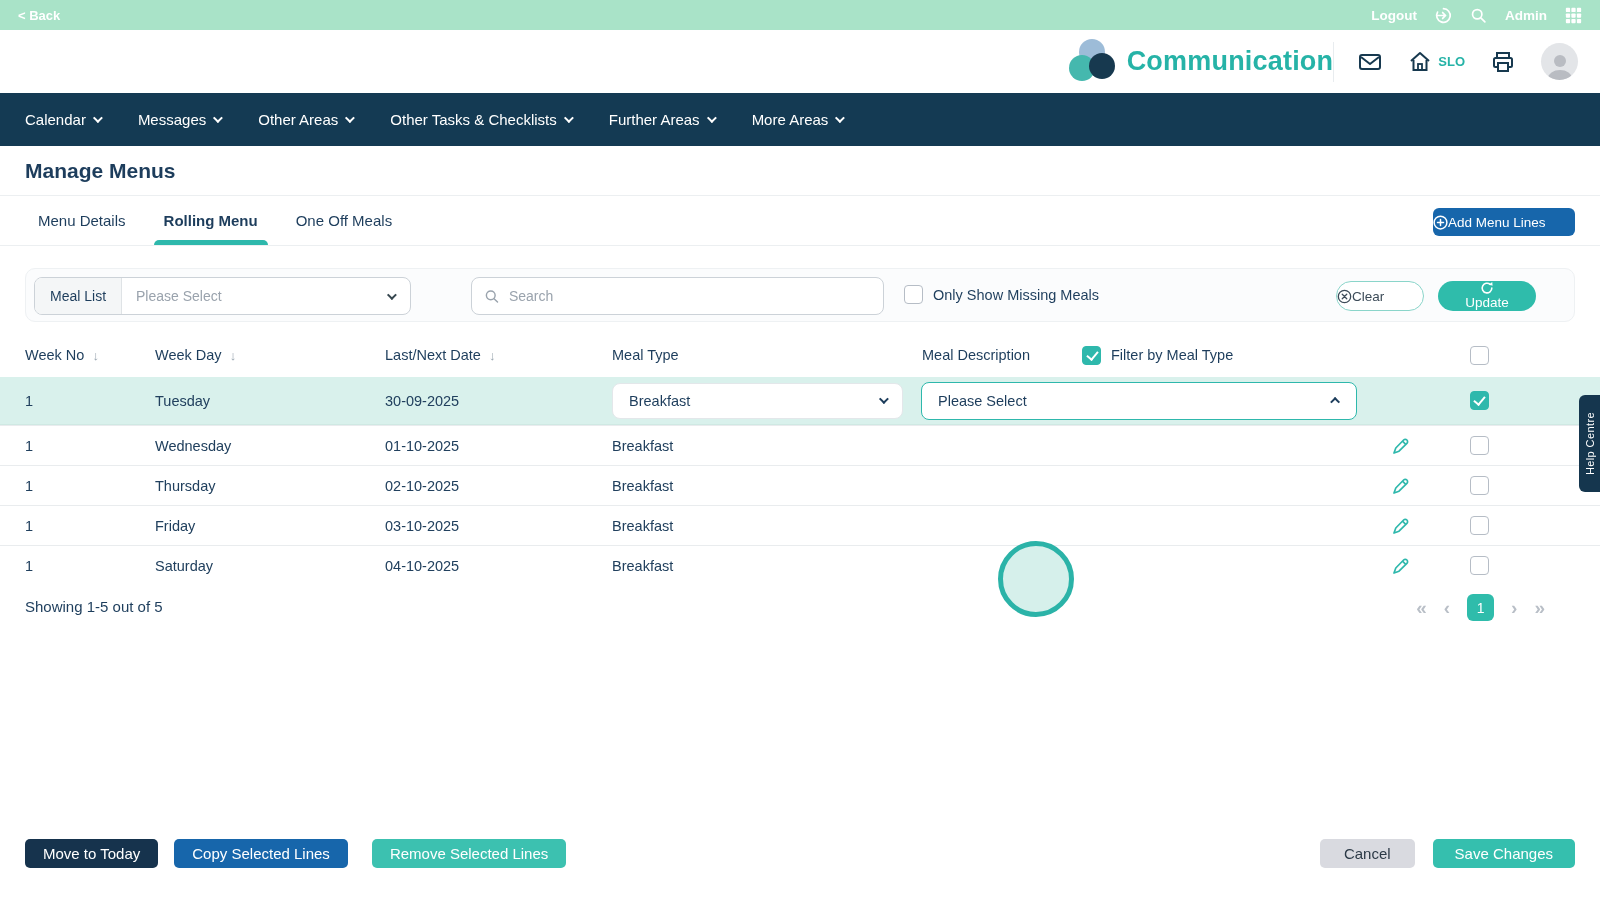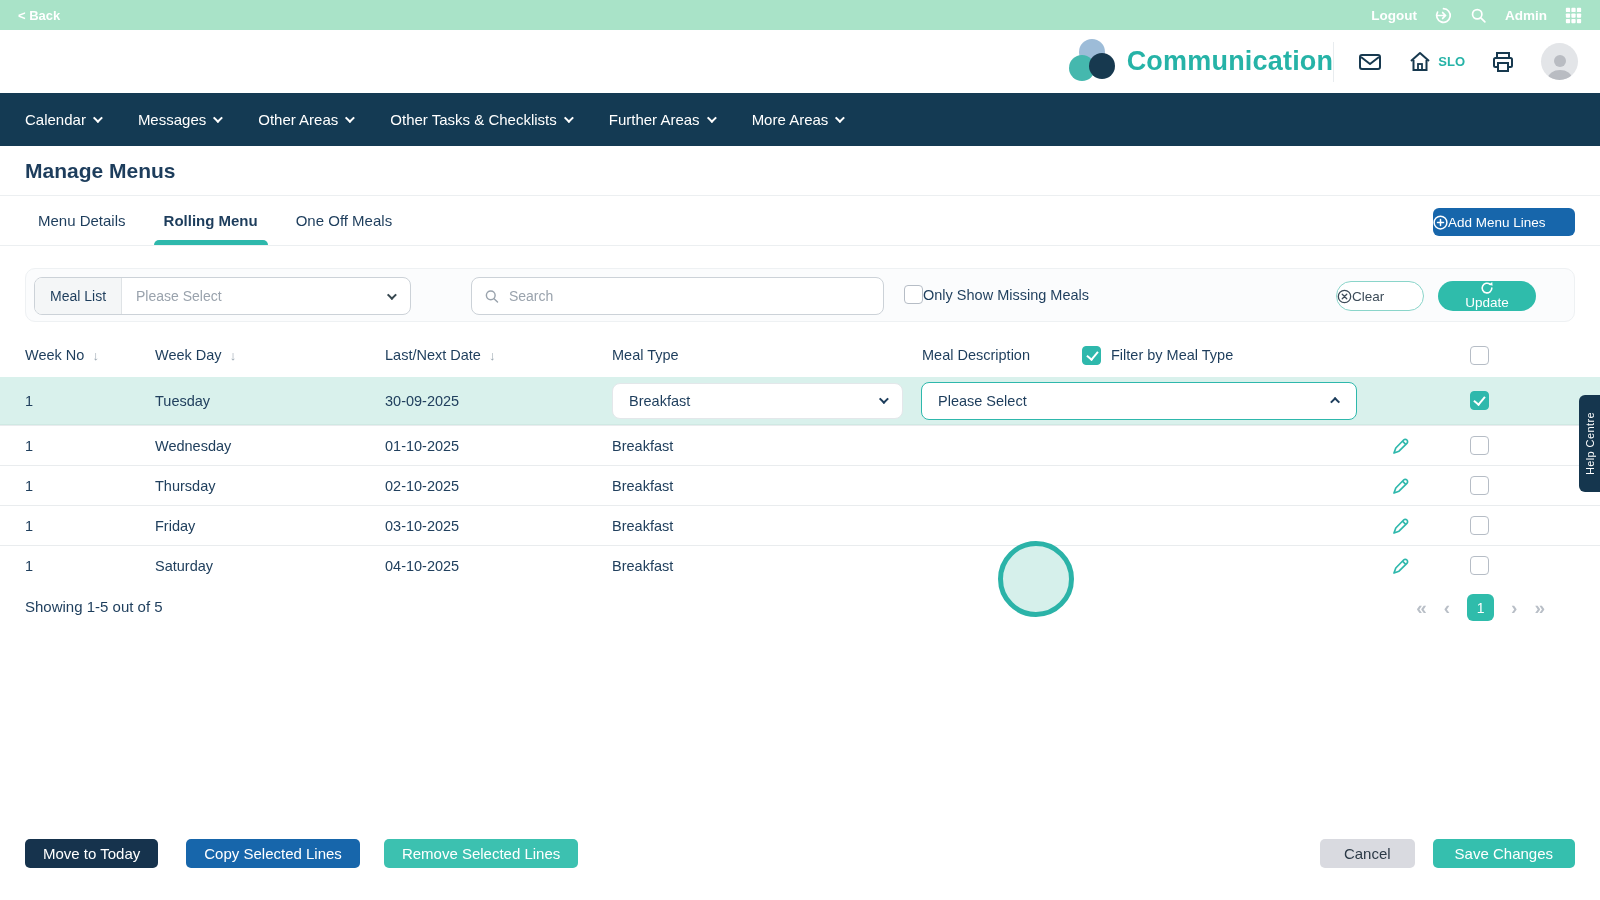--- a/index.html
+++ b/index.html
@@ -62,21 +62,21 @@
   .ml-value { padding:0 14px; color:#9aa3ad; font-size:14px; flex:1; }
   .ml-chev { margin-right:16px; color:#37474f; }
   .search-box { position:absolute; left:445px; top:8px; width:413px; height:38px; background:#fff; border:1px solid #ccd2d8;
                 border-radius:8px; display:flex; align-items:center; padding:0 12px; gap:9px; }
   .search-box input { border:none; outline:none; font-size:14px; color:#37474f; width:100%; font-family:inherit; background:transparent; }
   .search-box input::placeholder { color:#9aa3ad; }
   .cb { width:19px; height:19px; border:1.5px solid #b6bdc6; border-radius:4px; background:#fff; position:relative; cursor:pointer; flex:none; }
   .cb.checked { background:#2eb8ac; border-color:#2eb8ac; }
   .cb.checked::after { content:""; position:absolute; left:5.5px; top:2px; width:5px; height:9px;
                        border-right:2px solid #fff; border-bottom:2px solid #fff; transform:rotate(40deg); }
-  .missing-meals { position:absolute; left:878px; top:16px; display:flex; align-items:center; }
+  .missing-meals { position:absolute; left:878px; top:16px; display:flex; align-items:center; gap:10px; }
   .missing-meals span { color:#1d3d5c; font-size:14.5px; }
   .clear-btn { position:absolute; left:1310px; top:12px; width:88px; height:30px; background:#fff; border:1px solid #8ad5ca;
                border-radius:16px; color:#3c4b58; }
   .update-btn { position:absolute; left:1412px; top:12px; width:98px; height:30px; background:#2fbcab; border-radius:16px;flex-direction:column; }
 
   
   .grid-row { display:grid; grid-template-columns:155px 230px 227px 300px 453px 72px 84px 1fr; align-items:center; }
   .thead { position:absolute; top:333px; left:0; width:1600px; height:44px; }
   .th { color:#1d3d5c; font-size:14.5px; display:flex; align-items:center; gap:8px; }
   .th:first-child, .td:first-child { padding-left:25px; }
@@ -114,21 +114,21 @@
 
   
   .helptab { position:absolute; right:0; top:395px; width:21px; height:97px; background:#15364e; border-radius:6px 0 0 6px;
              display:flex; align-items:center; justify-content:center; cursor:pointer; z-index:7; }
   .helptab span { writing-mode:vertical-rl; transform:rotate(180deg); color:#fff; font-size:11px; letter-spacing:.4px; }
 
   
   .bottombar { position:absolute; top:838px; left:0; width:1600px; height:30px; padding:0 25px; display:flex; align-items:center; }
   .bb { height:29px; padding:0 18px; font-size:15px; }
   .move-today { background:#16334d; }
-  .copy-lines { background:#1766ab; margin-left:28px; }
+  .copy-lines { background:#1766ab; margin-left:16px; }
   .remove-lines { background:#3cc1b0; margin-left:24px; }
   .cancel { background:#d9dae0; color:#2c3a47; margin-left:auto; padding:0 24px; }
   .save { background:#35bfae; margin-left:18px; padding:0 22px; }
 </style>
 </head>
 <body>
 
 <div class="screen">
 
   <div class="topbar">

